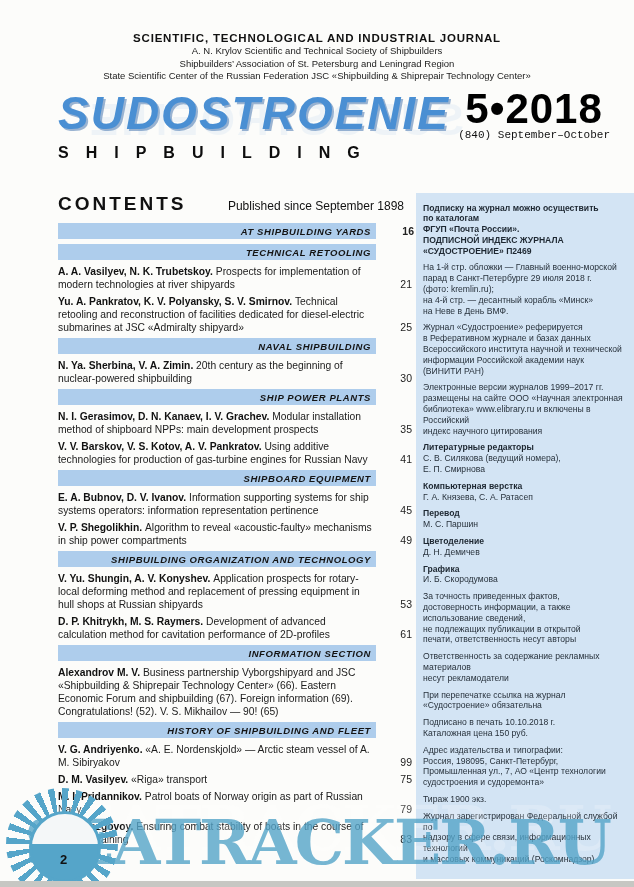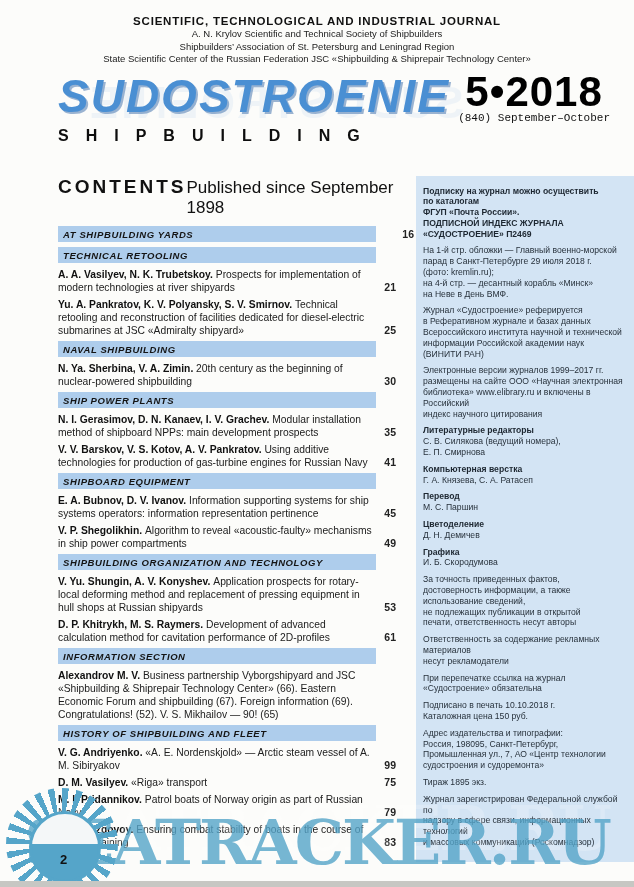--- a/index.html
+++ b/index.html
@@ -2,21 +2,21 @@
 <html style="--title-blue: #4a8fd3; --section-bar: #aecdec; --panel-bg: #d3e4f4; --watermark-blue: #55a5c9;"><head>
 <meta charset="utf-8">
 <style>
   html,body{margin:0;padding:0;background:#888;}
   .page{
     position:relative; width:634px; height:887px; margin:0 auto;
     background:#fcfcfa; overflow:hidden;
     font-family:"Liberation Sans", sans-serif; color:#1d1d1d;
   }
   
-  .journal-type{margin-top:15px; text-align:center; font-size:11.5px; font-weight:700; letter-spacing:.8px; color:#111;}
+  .journal-type{margin-top:32px; text-align:center; font-size:11.5px; font-weight:700; letter-spacing:.8px; color:#111;}
   .orgs{margin-top:1px; text-align:center; font-size:9.5px; line-height:12.5px; color:#222;}
   
   .masthead{position:relative; margin:6px 20px 0 58px; height:92px;}
   .ghost{
     position:absolute; left:30px; top:6px; font-size:44px; font-weight:800;
     color:var(--title-blue,#4a8fd3); opacity:.07; transform:scaleX(-1); letter-spacing:2px;
     pointer-events:none; white-space:nowrap;
   }
   .mast-title{
     font-size:46px; font-weight:800; font-style:italic; letter-spacing:2px;
@@ -25,32 +25,32 @@
   }
   .mast-subtitle{font-size:16px; font-weight:700; letter-spacing:17px; color:#0d0d0d; margin-top:7px;}
   .issue-block{position:absolute; right:4px; top:2px; text-align:center;}
   .issue-number{font-size:42px; font-weight:800; color:#000; letter-spacing:1px; line-height:36px;}
   .issue-info{font-size:11px; color:#111; margin-top:2px;font-family:Liberation Mono, monospace;}
   
   .main{display:flex; margin:12px 0 0 58px; align-items:flex-start;}
   .left-col{width:356px; flex:none;}
   .contents-row{display:flex; justify-content:space-between; align-items:baseline; padding-right:10px; margin-bottom:8px;}
   .contents-heading{font-size:19px; font-weight:700; letter-spacing:3px; color:#111;}
-  .published-since{font-size:17px; color:#111;}
+  .published-since{font-size:12px; color:#111;}
   
   .toc-section-row{display:flex; align-items:center; margin:4px 0 5px 0;}
   .toc-section-bar{
     flex:1; background:var(--section-bar,#aecdec); color:#141414;
     font-size:9.5px; font-weight:700; font-style:italic; letter-spacing:.6px;
-    padding:3px 5px 2px 5px; text-transform:uppercase;
+    padding:3px 5px 2px 5px; text-transform:uppercase;text-align:right;
   }
   .toc-section-page{width:38px; text-align:right; font-size:10.5px; font-weight:700; color:#222;}
   .toc-entry{position:relative; padding-right:40px; margin-bottom:4px; font-size:10.3px; line-height:13px; color:#202020;}
   .toc-authors{font-weight:700; color:#111;}
-  .toc-page{position:absolute; right:18px; bottom:0; font-size:10.5px; font-weight:700; color:#222;}
+  .toc-page{position:absolute; right:2px; bottom:0; font-size:10.5px; font-weight:400; color:#222;}
   
   .right-col{
     width:204px; flex:none; margin-left:2px; background:var(--panel-bg,#d3e4f4);
     padding:10px 7px 8px 7px; min-height:618px;
   }
   .info-block{margin-bottom:6px; text-align:left; font-size:8.6px; line-height:10.8px; color:#27313b; white-space:pre-line;}
   .info-heading{font-weight:700; color:#1d2731;}
   .info-body.bold{font-weight:700; color:#1d2731;}
   
   .watermark{
@@ -186,21 +186,21 @@
         <div class="info-block"><div class="info-body">Ответственность за содержание рекламных материалов
 несут рекламодатели</div></div>
         <div class="info-block"><div class="info-body">При перепечатке ссылка на журнал
 «Судостроение» обязательна</div></div>
         <div class="info-block"><div class="info-body">Подписано в печать 10.10.2018 г.
 Каталожная цена 150 руб.</div></div>
         <div class="info-block"><div class="info-body">Адрес издательства и типографии:
 Россия, 198095, Санкт-Петербург,
 Промышленная ул., 7, АО «Центр технологии
 судостроения и судоремонта»</div></div>
-        <div class="info-block"><div class="info-body">Тираж 1895 экз.</div></div>
+        <div class="info-block"><div class="info-body">Тираж 1900 экз.</div></div>
         <div class="info-block"><div class="info-body">Журнал зарегистрирован Федеральной службой по
 надзору в сфере связи, информационных технологий
 и массовых коммуникаций (Роскомнадзор)</div></div>
       </div>
   </div>
 
   <div class="scan-line"></div>
   <div class="watermark">SEATRACKER.RU</div>
   <div class="starburst">
     <div class="starburst-core"></div>

